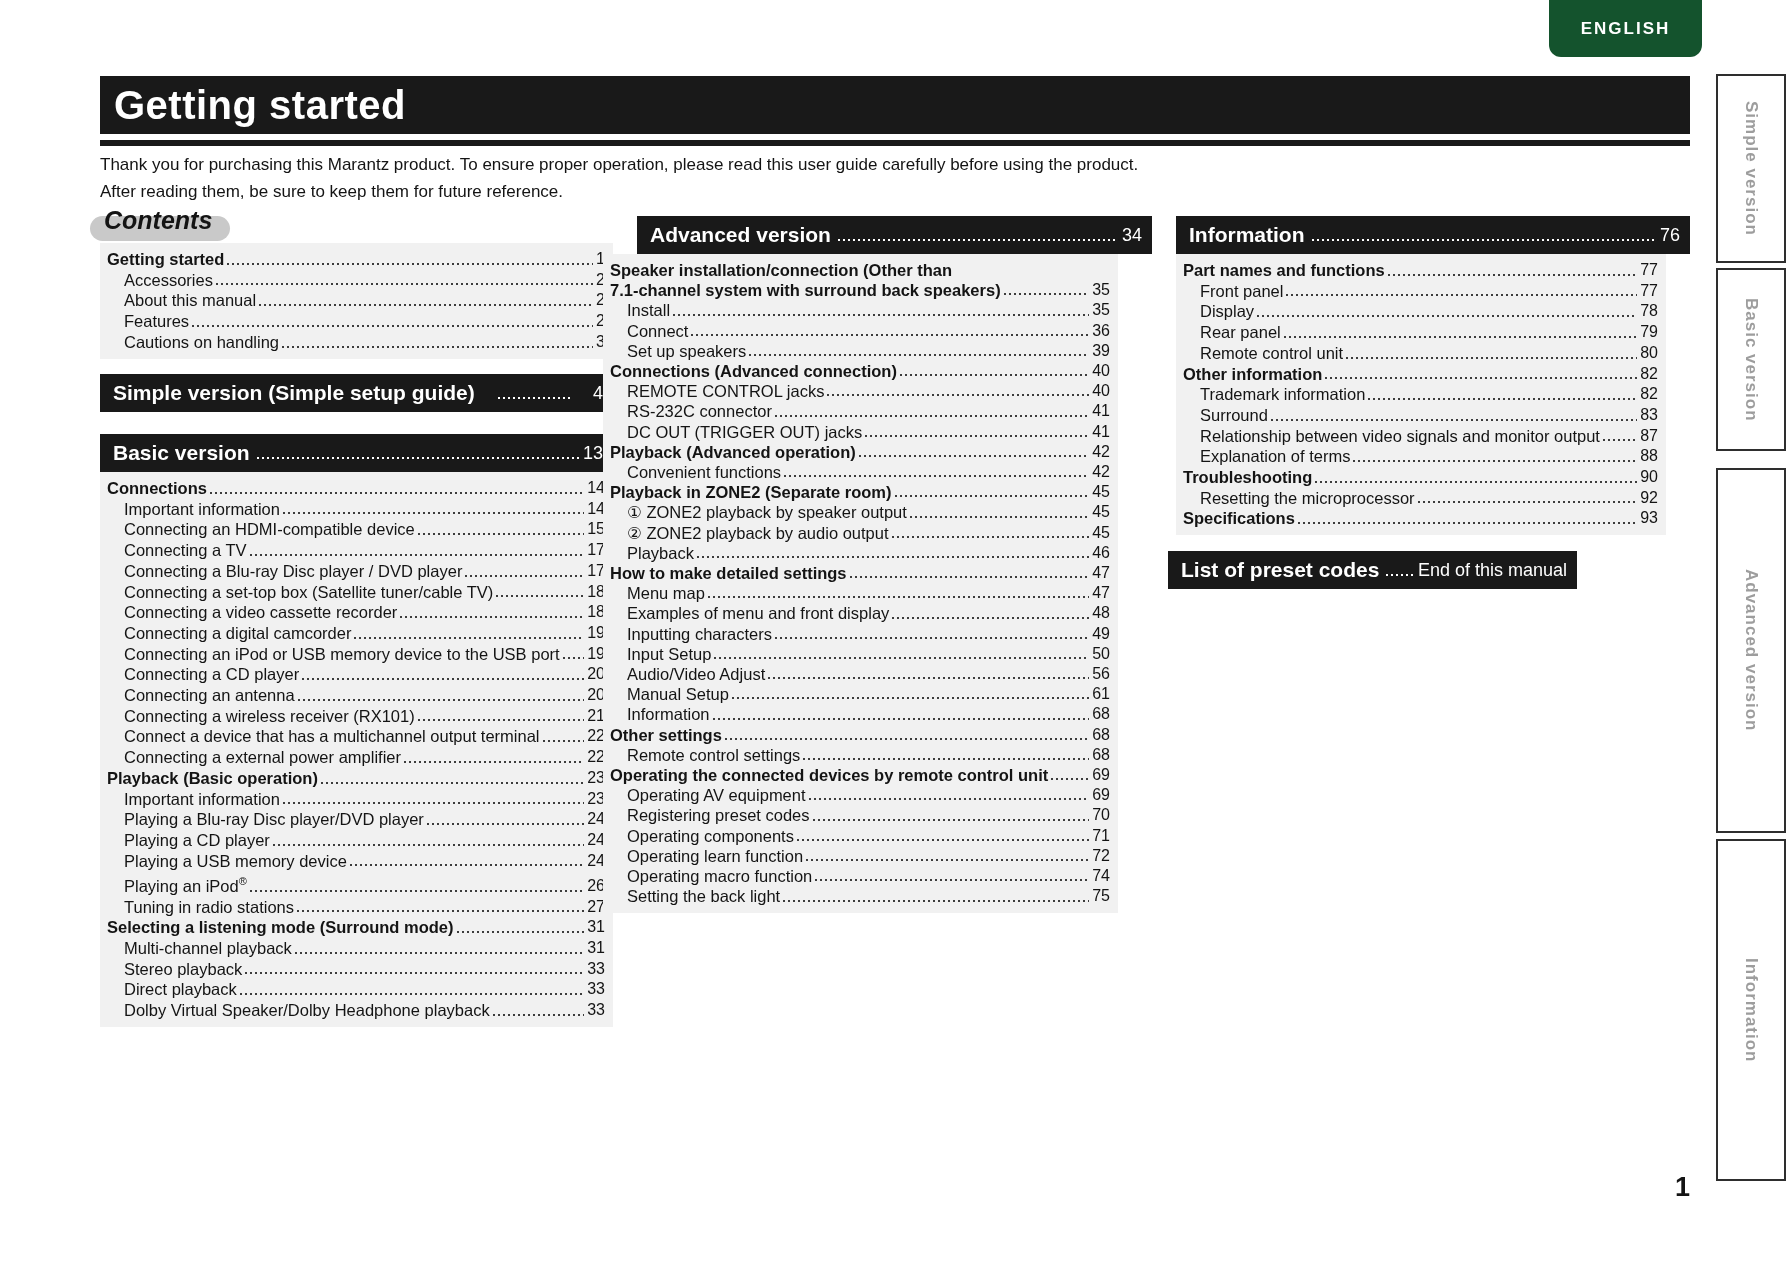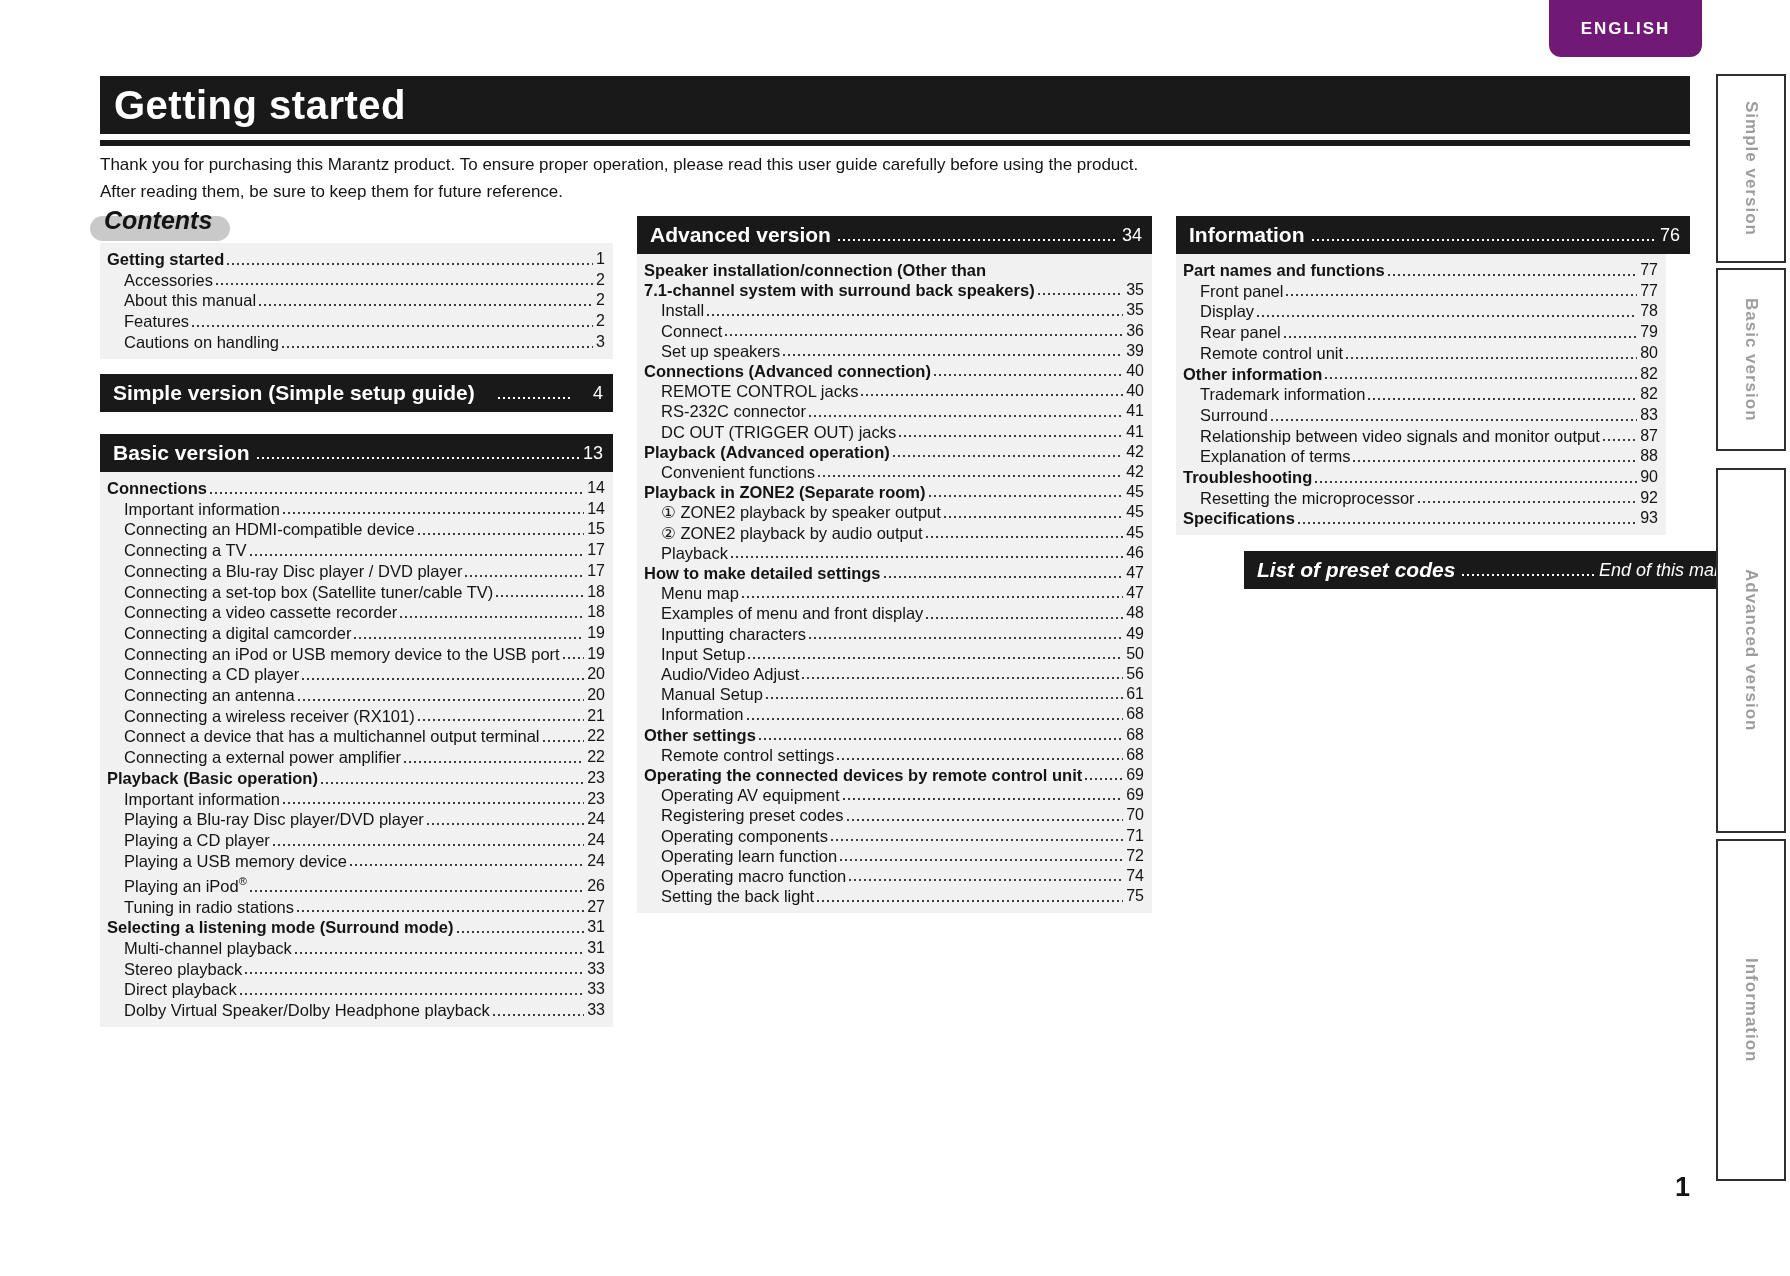--- a/index.html
+++ b/index.html
@@ -5,21 +5,21 @@
   html,body { margin:0; padding:0; }
   body {
     width:1790px; height:1276px; position:relative; overflow:hidden;
     background:#ffffff; color:#141414;
     font-family:"Liberation Sans","DejaVu Sans",sans-serif;
   }
 
   
   .lang-tab {
     position:absolute; left:1549px; top:0; width:153px; height:57px;
-    background:#701a75; color:#fff; border-radius:0 0 12px 12px;
+    background:#14532d; color:#fff; border-radius:0 0 12px 12px;
     display:flex; align-items:center; justify-content:center;
     font-size:17px; font-weight:bold; letter-spacing:2px;
   }
 
   
   .title-bar {
     position:absolute; left:100px; top:76px; width:1590px; height:58px;
     background:#191919; color:#fff; display:flex; align-items:center;
     padding-left:14px; box-sizing:border-box;
     font-size:40px; font-weight:bold; letter-spacing:0.5px;
@@ -44,21 +44,21 @@
     background:#c9c9c9; border-radius:14px; z-index:-1;
   }
 
   
   .toc-box {
     position:absolute; background:#f1f1f1; box-sizing:border-box;
     padding:6px 8px 6px 7px;
   }
   #box-getting-started { left:100px; top:243px; width:513px; }
   #box-basic            { left:100px; top:472px; width:513px; }
-  #box-advanced         { left:637px; top:254px; width:515px; }
+  #box-advanced         { left:603px; top:254px; width:515px; }
   #box-information      { left:1176px; top:254px; width:490px; }
   #box-advanced .toc-row { line-height:20.2px; }
 
   .toc-row {
     display:flex; align-items:flex-end; white-space:nowrap;
     font-size:16.5px; line-height:20.7px;
   }
   .toc-row .lbl { flex:0 0 auto; }
   .toc-row.bold .lbl { font-weight:bold; }
   .toc-row.sub .lbl { padding-left:17px; }
@@ -78,21 +78,21 @@
   .sec-bar .lbl { font-weight:bold; font-size:21px; }
   .sec-bar .leader-w {
     flex:1 1 auto; height:2px; margin:10px 4px 0 7px;
     background:repeating-linear-gradient(to right,#ffffff 0 2px,transparent 2px 5px);
   }
   .sec-bar .pg { font-size:18px; }
   #bar-simple   { left:100px; top:374px;  width:513px;gap:16px; }
   #bar-basic    { left:100px; top:434px;  width:513px; }
   #bar-advanced { left:637px; top:216px;  width:515px; }
   #bar-info     { left:1176px; top:216px; width:514px; }
-  #bar-preset   { left:1244px; top:551px; width:514px;font-style:italic; }
+  #bar-preset   { left:1168px; top:551px; width:409px; }
 
   
   .side-tab {
     position:absolute; left:1716px; width:70px; box-sizing:border-box;
     background:#fff; border:2px solid #2e2e2e;
     display:flex; align-items:center; justify-content:center;
   }
   .side-tab .vtext {
     writing-mode:vertical-rl; color:#9d9d9d; font-weight:bold;
     font-size:17px; letter-spacing:1px; white-space:nowrap;

